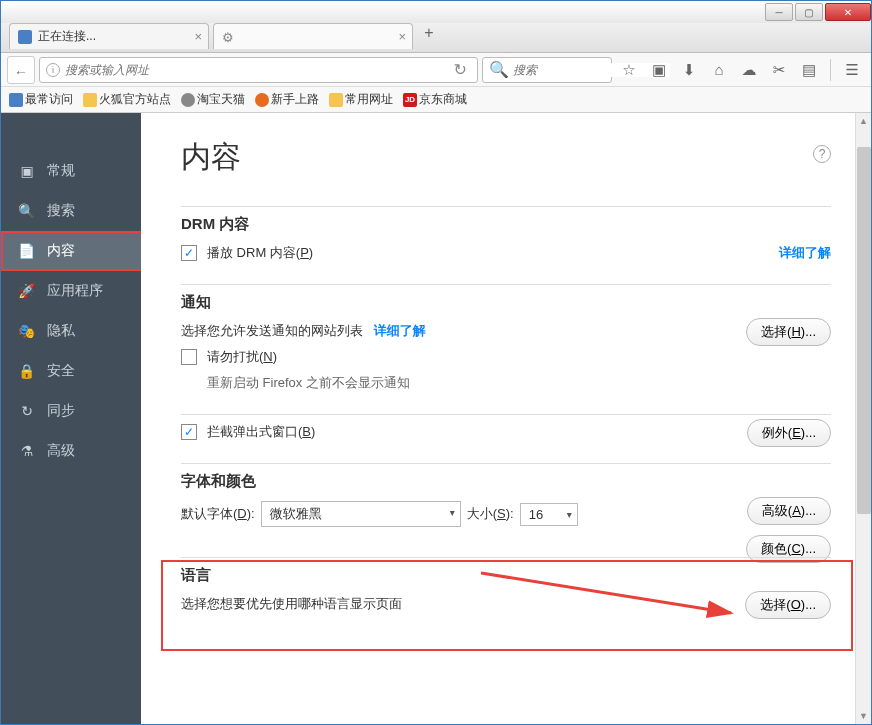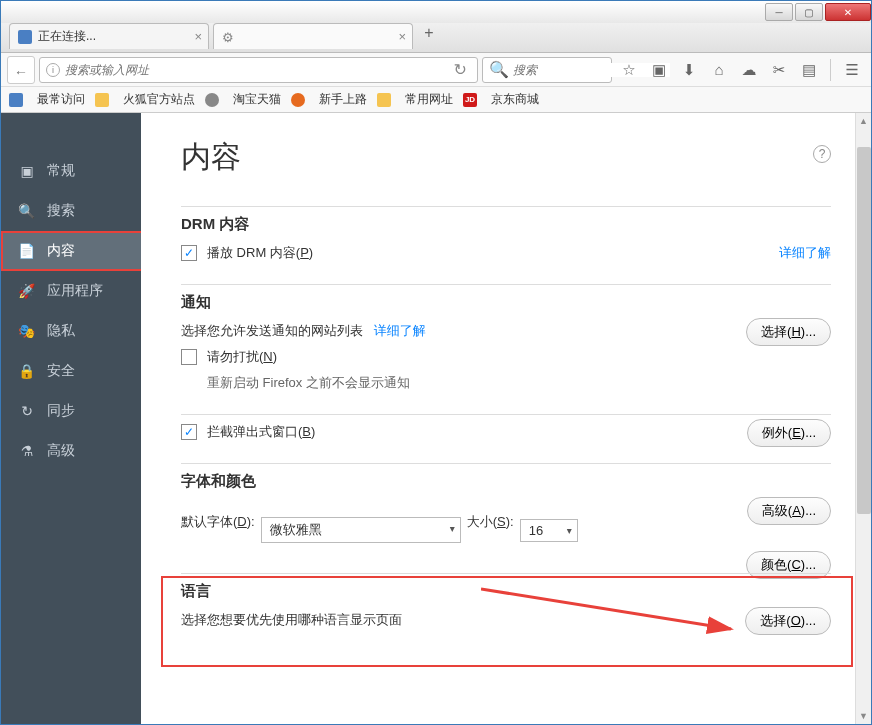--- a/index.html
+++ b/index.html
@@ -26,21 +26,21 @@
 .urlbar input { border: none; outline: none; flex: 1; font-size: 12px; color: #888; font-style: italic; }
 .urlbar .info { width: 14px; height: 14px; border: 1px solid #aaa; border-radius: 50%; font-size: 9px; display: flex; align-items: center; justify-content: center; color: #888; margin-right: 5px; }
 .reload { color: #888; padding: 0 4px; }
 .searchbar { width: 130px; height: 26px; border: 1px solid #bbb; border-radius: 3px; background: #fff; display: flex; align-items: center; padding: 0 6px; }
 .searchbar input { border: none; outline: none; flex: 1; font-size: 12px; color: #888; font-style: italic; }
 .tbicon { width: 26px; height: 26px; display: flex; align-items: center; justify-content: center; color: #666; font-size: 15px; }
 .divider { width: 1px; height: 22px; background: #ccc; margin: 0 4px; }
 
 
 .bookbar { height: 26px; background: #f8f8f8; display: flex; align-items: center; padding: 0 8px; gap: 10px; border-bottom: 1px solid #ccc; font-size: 12px; }
-.bm { display: flex; align-items: center; gap: 14px; color: #333; }
+.bm { display: flex; align-items: center; gap: 2px; color: #333; }
 .bmico { width: 14px; height: 14px; display: inline-block; }
 .bmico.blue { background: #4a7fc3; border-radius: 2px; }
 .bmico.folder { background: #f5c451; border-radius: 2px; }
 .bmico.globe { background: #888; border-radius: 50%; }
 .bmico.ff { background: #e66a1f; border-radius: 50%; }
 .bmico.jd { background: #d01a1a; border-radius: 2px; color:#fff; font-size:8px; display:flex; align-items:center; justify-content:center; font-weight:bold; }
 
 
 .main { display: flex; height: calc(100% - 112px); position: relative; }
 .sidebar { width: 140px; background: #424f5a; padding-top: 38px; }
@@ -50,26 +50,26 @@
 
 .content { flex: 1; padding: 24px 40px 0 40px; overflow-y: auto; position: relative; }
 .content h1 { font-size: 30px; font-weight: 400; color: #333; margin-bottom: 28px; }
 .helpicon { position: absolute; right: 40px; top: 32px; width: 18px; height: 18px; border: 1px solid #aaa; border-radius: 50%; display: flex; align-items: center; justify-content: center; font-size: 12px; color: #888; }
 
 .section { margin-bottom: 22px; border-top: 1px solid #ddd; padding-top: 8px; }
 .section:first-of-type { border-top: none; padding-top: 0; }
 .section h2 { font-size: 15px; font-weight: 600; color: #333; margin-bottom: 10px; }
 .row { display: flex; align-items: center; font-size: 13px; color: #333; margin-bottom: 8px; }
 .chk { width: 16px; height: 16px; border: 1px solid #888; margin-right: 10px; display: flex; align-items: center; justify-content: center; color: #0a84ff; font-size: 12px; }
-.link { color: #0a84ff; cursor: pointer; }
+.link { color: #0a84ff; cursor: pointer; font-weight: bold; }
 .btn { border: 1px solid #bbb; background: linear-gradient(#fdfdfd,#eee); padding: 4px 14px; font-size: 13px; border-radius: 14px; cursor: pointer; }
 .relrow { position: relative; }
 .relrow .btn { position: absolute; right: 0; top: -4px; }
 .indent { margin-left: 26px; color: #666; }
-.sel { border: 1px solid #bbb; background: #fff; padding: 3px 22px 3px 8px; font-size: 13px; position: relative; display: inline-block; margin-top: 16px; }
+.sel { border: 1px solid #bbb; background: #fff; padding: 3px 22px 3px 8px; font-size: 13px; position: relative; display: inline-block; }
 .sel::after { content: "▾"; position: absolute; right: 5px; color: #555; font-size: 10px; top: 5px; }
 .underline { text-decoration: underline; }
 
 .redbox { position: absolute; border: 2px solid #e8413a; pointer-events: none; }
 .arrow { position: absolute; pointer-events: none; }
 
 .scrollbar { position: absolute; right: 0; top: 112px; bottom: 0; width: 16px; background: #f0f0f0; border-left: 1px solid #ddd; }
 .scrollbar .thumb { width: 14px; background: #c8c8c8; border-radius: 2px; margin: 18px 1px; height: 60%; }
 .scrollbar .arr { height: 16px; display: flex; align-items: center; justify-content: center; color: #888; font-size: 9px; }
 </style>

